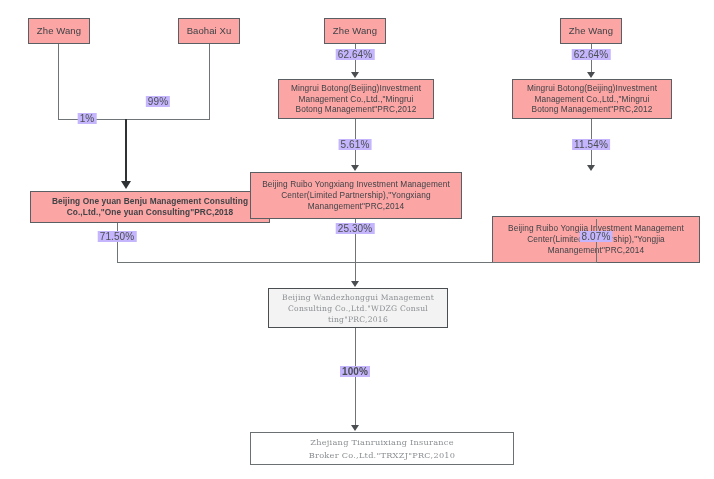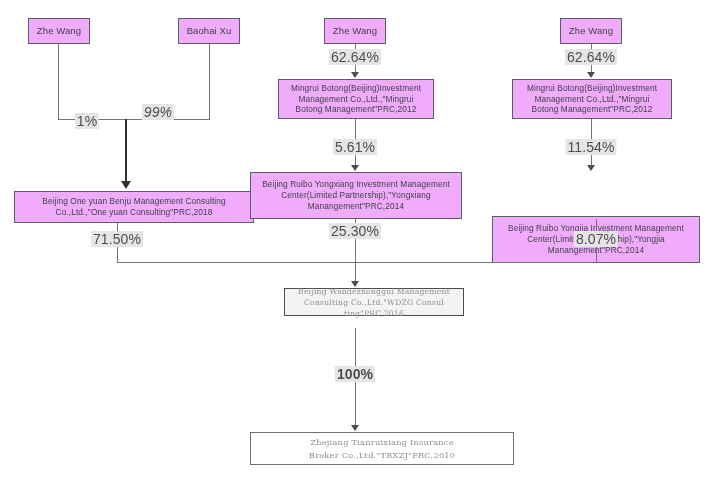--- a/index.html
+++ b/index.html
@@ -18,21 +18,21 @@
     height: 479px;
     background: #ffffff;
     overflow: hidden;
   }
 
   
   .node {
     position: absolute;
     box-sizing: border-box;
     border: 1px solid #5a5f63;
-    background: #f0abfc;
+    background: #fca5a5;
     display: flex;
     align-items: center;
     justify-content: center;
     text-align: center;
     color: #3f4346;
     line-height: 1.30;
     letter-spacing: 0.1px;
   }
   .node .txt {
     display: block;
@@ -86,23 +86,23 @@
   .arrow.big {
     border-left-width: 5px;
     border-right-width: 5px;
     border-top-width: 8px;
     border-top-color: #2f3234;
   }
 
   
   .pct {
     position: absolute;
-    font-size: 14px;
+    font-size: 10px;
     color: #4a4e51;
-    background: #e5e5e5;
+    background: #c4b5fd;
     padding: 0 2px;
     white-space: nowrap;
     letter-spacing: 0.1px;
   }
   .pct.center { transform: translateX(-50%); }
 </style>
 </head>
 <body>
 
 <div id="canvas">
@@ -128,59 +128,59 @@
 Management  Co.,Ltd.,"Mingrui
 Botong Management"PRC,2012</span>
   </div>
 
   <div class="node company" style="left:512px; top:79px; width:160px; height:40px;">
     <span class="txt">Mingrui Botong(Beijing)Investment
 Management  Co.,Ltd.,"Mingrui
 Botong Management"PRC,2012</span>
   </div>
 
-  <div class="node company" style="left:14px; top:191px; width:240px; height:32px;">
+  <div class="node company" style="left:30px; top:191px; width:240px; height:32px;font-weight:bold;">
     <span class="txt">Beijing One yuan Benju Management Consulting
 Co.,Ltd.,"One yuan Consulting"PRC,2018</span>
   </div>
 
   <div class="node company" style="left:250px; top:172px; width:212px; height:47px;">
     <span class="txt">Beijing Ruibo Yongxiang Investment Management
 Center(Limited  Partnership),"Yongxiang
 Manangement"PRC,2014</span>
   </div>
 
   <div class="node company" style="left:492px; top:172px; width:208px; height:47px;margin-top:44px;">
     <span class="txt">Beijing Ruibo Yongjia Investment Management
 Center(Limited  Partnership),"Yongjia
 Manangement"PRC,2014</span>
   </div>
 
-  <div class="node mono" style="left:284px; top:288px; width:180px; height:28px;">
+  <div class="node mono" style="left:268px; top:288px; width:180px; height:40px;">
     <span class="txt">Beijing Wandezhonggui Management
 Consulting Co.,Ltd."WDZG Consul
 ting"PRC,2016</span>
   </div>
 
   <div class="node mono2" style="left:250px; top:432px; width:264px; height:33px;">
     <span class="txt">Zhejiang Tianruixiang Insurance
 Broker Co.,Ltd."TRXZJ"PRC,2010</span>
   </div>
 
   <div class="ln v" style="left:58px; top:44px; height:75px;"></div>
 
   <div class="ln v" style="left:209px; top:44px; height:75px;"></div>
 
   <div class="ln h" style="left:58px; top:119px; width:152px;"></div>
 
   <div class="ln thick v" style="left:125px; top:119px; height:64px;"></div>
   <div class="arrow big" style="left:121px; top:181px;"></div>
 
   <span class="pct center" style="left:87px; top:113px;">1%</span>
-  <span class="pct center" style="left:158px; top:104px;font-style:italic;">99%</span>
+  <span class="pct center" style="left:158px; top:96px;">99%</span>
 
   <div class="ln v" style="left:355px; top:44px; height:29px;"></div>
   <div class="arrow" style="left:351px; top:72px;"></div>
   <span class="pct center" style="left:355px; top:49px;">62.64%</span>
 
   <div class="ln v" style="left:591px; top:44px; height:29px;"></div>
   <div class="arrow" style="left:587px; top:72px;"></div>
   <span class="pct center" style="left:591px; top:49px;">62.64%</span>
 
   <div class="ln v" style="left:355px; top:119px; height:47px;"></div>

